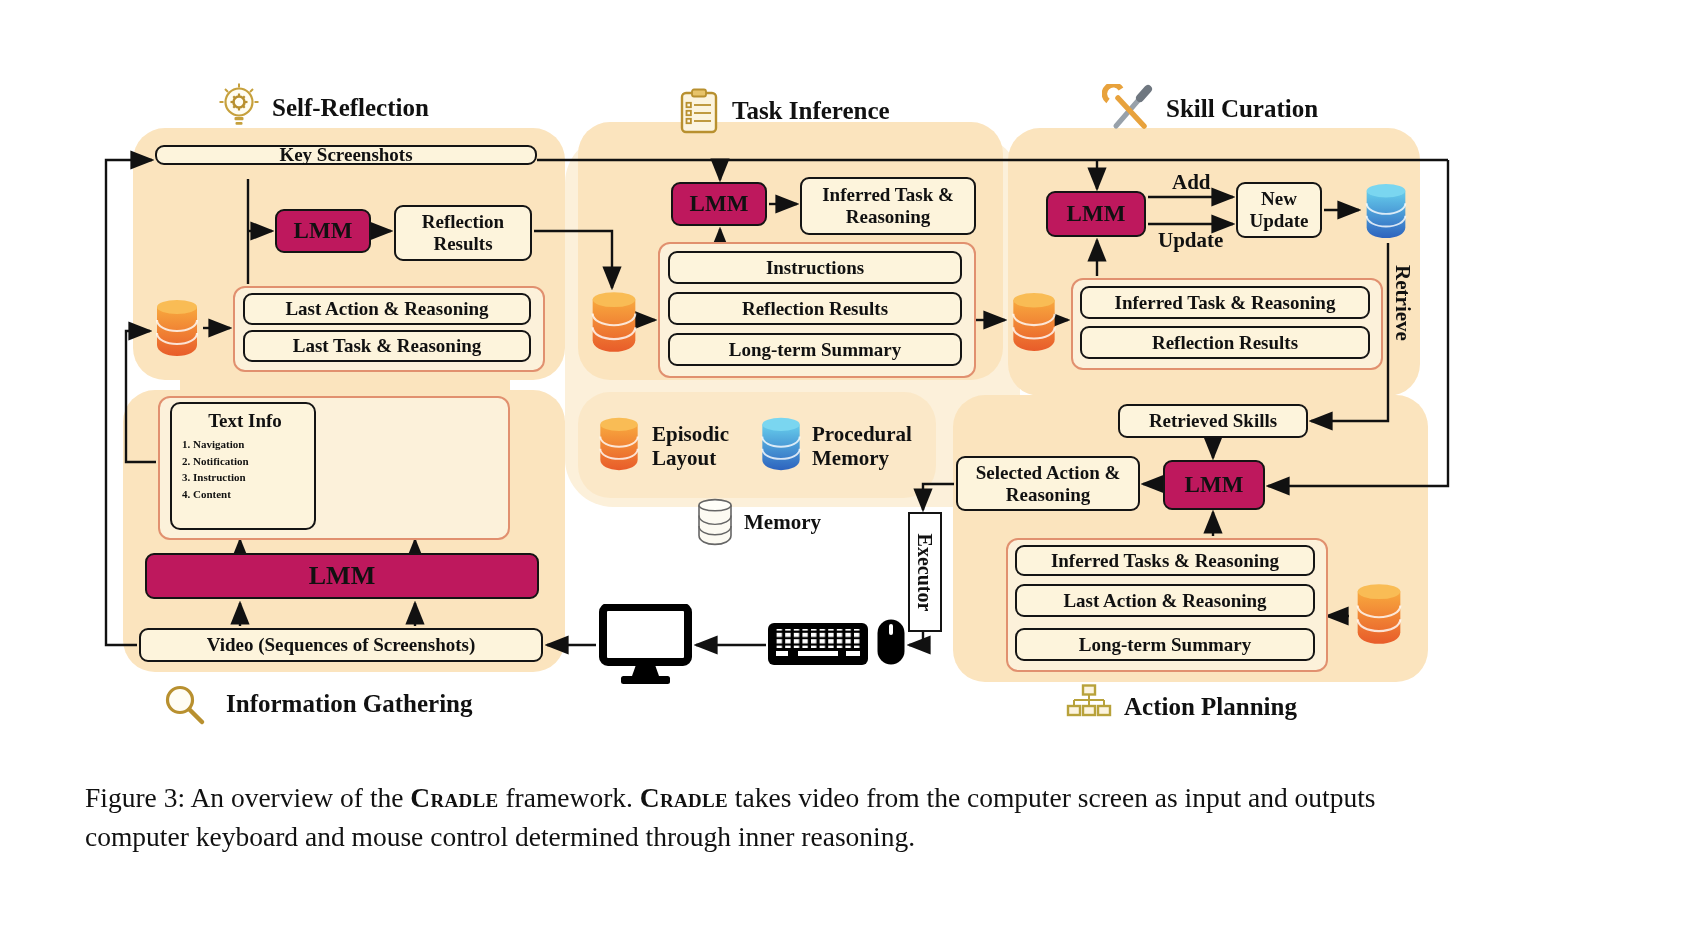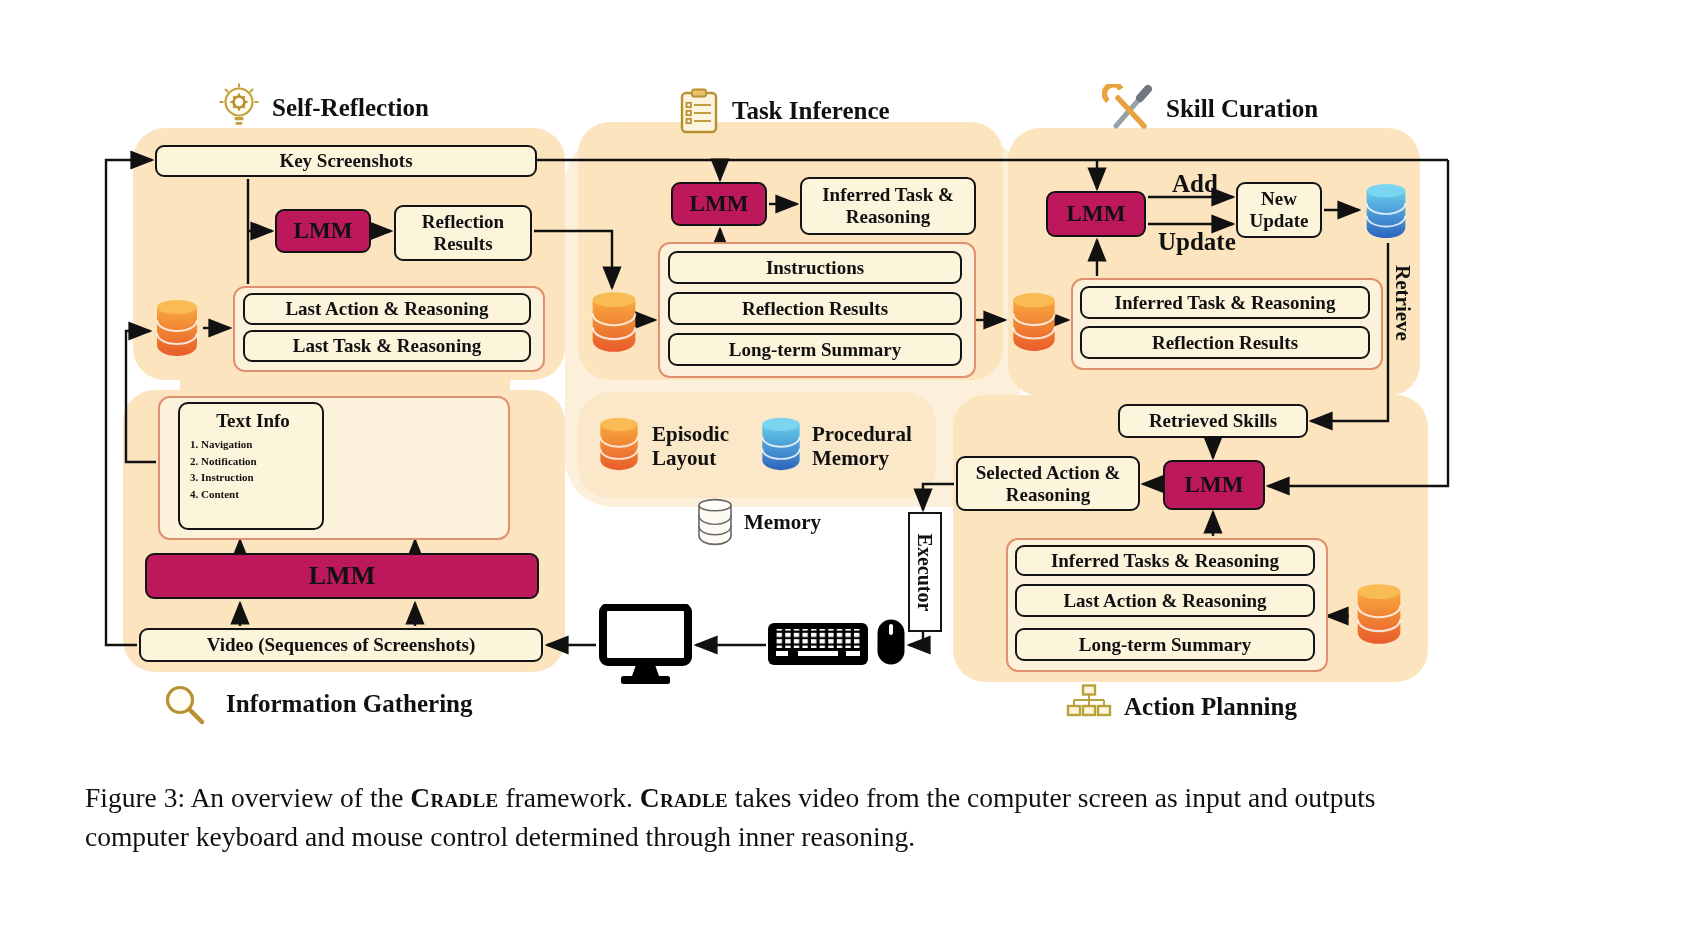--- a/index.html
+++ b/index.html
@@ -10,24 +10,24 @@
   .panel  { position:absolute; background:#FBE4BE; border-radius:32px; z-index:1; }
   .wires  { position:absolute; left:0; top:0; z-index:2; pointer-events:none; }
   .group  { position:absolute; z-index:3; background:#FCF1DA; border:2.2px solid #E1906F; border-radius:12px; }
   .box    { position:absolute; z-index:4; background:#FDF4DC; border:2.2px solid #141414; border-radius:9px;
             display:flex; align-items:center; justify-content:center; text-align:center;
             font-weight:700; font-size:19px; line-height:1.15; padding:2px 6px; box-sizing:border-box; }
   .lmm    { background:#be185d; font-size:23px; }
   .hdr    { position:absolute; z-index:4; font-weight:700; font-size:25px; white-space:nowrap; }
   .icon   { position:absolute; z-index:4; }
   .db     { position:absolute; z-index:4; }
-  .lbl    { position:absolute; z-index:4; font-weight:700; font-size:25px; white-space:nowrap; }
+  .lbl    { position:absolute; z-index:4; font-weight:700; font-size:21px; white-space:nowrap; }
   .mem-lbl{ position:absolute; z-index:4; font-weight:700; font-size:21px; line-height:1.15; }
   .info-box { position:absolute; z-index:4; background:#FDF4DC; border:2.2px solid #141414; border-radius:10px;
-            box-sizing:border-box; padding:4px 6px 4px 10px;margin-left:8px; }
+            box-sizing:border-box; padding:4px 6px 4px 10px; }
   .info-box .t { text-align:center; font-weight:700; font-size:19px; margin:2px 0 4px; }
   .info-box .i { font-weight:700; font-size:11px; line-height:1.5; }
   .exec   { position:absolute; z-index:4; background:#ffffff; border:2.2px solid #141414;
             display:flex; align-items:center; justify-content:center; }
   .vtext  { transform:rotate(90deg); white-space:nowrap; font-weight:700; font-size:20px; }
   .rot    { position:absolute; z-index:4; width:0; height:0; }
   .rot span { position:absolute; transform:translate(-50%,-50%) rotate(90deg); white-space:nowrap;
             font-weight:700; font-size:21px; }
   .caption { position:absolute; left:85px; top:750px; width:1400px; font-size:27.5px; line-height:1.43; z-index:4; }
   .caption .brand { font-variant:small-caps; font-weight:700; letter-spacing:.3px; }
@@ -171,21 +171,21 @@
         <rect x="17" y="1.5" width="12" height="9"></rect>
         <rect x="2" y="22" width="12" height="9"></rect>
         <rect x="17" y="22" width="12" height="9"></rect>
         <rect x="32" y="22" width="12" height="9"></rect>
       </g>
       <path d="M23,10.5 L23,16 M8,16 L38,16 M8,16 L8,22 M38,16 L38,22 M23,16 L23,22" fill="none" stroke="#B8A23B" stroke-width="2"></path>
     </svg>
   </div>
   <div class="hdr" style="left:1124px; top:693px;">Action Planning</div>
 
-  <div class="box" style="left:155px; top:145px; width:382px; height:32px;">Key Screenshots</div>
+  <div class="box" style="left:155px; top:145px; width:382px; height:20px;">Key Screenshots</div>
   <div class="box lmm" style="left:275px; top:209px; width:96px; height:44px;">LMM</div>
   <div class="box" style="left:394px; top:205px; width:138px; height:56px;">Reflection Results</div>
   <div class="group" style="left:233px; top:286px; width:308px; height:82px;"></div>
   <div class="box" style="left:243px; top:293px; width:288px; height:32px;">Last Action &amp; Reasoning</div>
   <div class="box" style="left:243px; top:330px; width:288px; height:32px;">Last Task &amp; Reasoning</div>
   <div class="db" style="left:153px; top:298px;">
     <svg width="48" height="60" viewBox="0 0 48 60">
       <path d="M4,9 L4,47 C4,53.5 13,58 24,58 C35,58 44,53.5 44,47 L44,9" fill="url(#gO)"></path>
       <ellipse cx="24" cy="9" rx="20" ry="7" fill="#F9BC55"></ellipse>
       <path d="M4,22 C4,28.5 13,33 24,33 C35,33 44,28.5 44,22" fill="none" stroke="rgba(255,255,255,.8)" stroke-width="2"></path>

